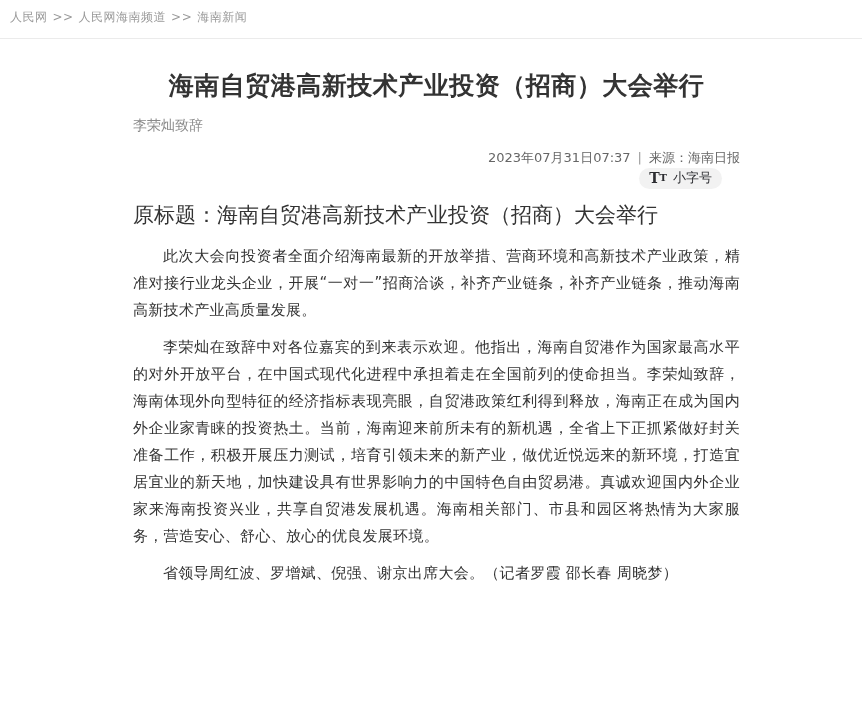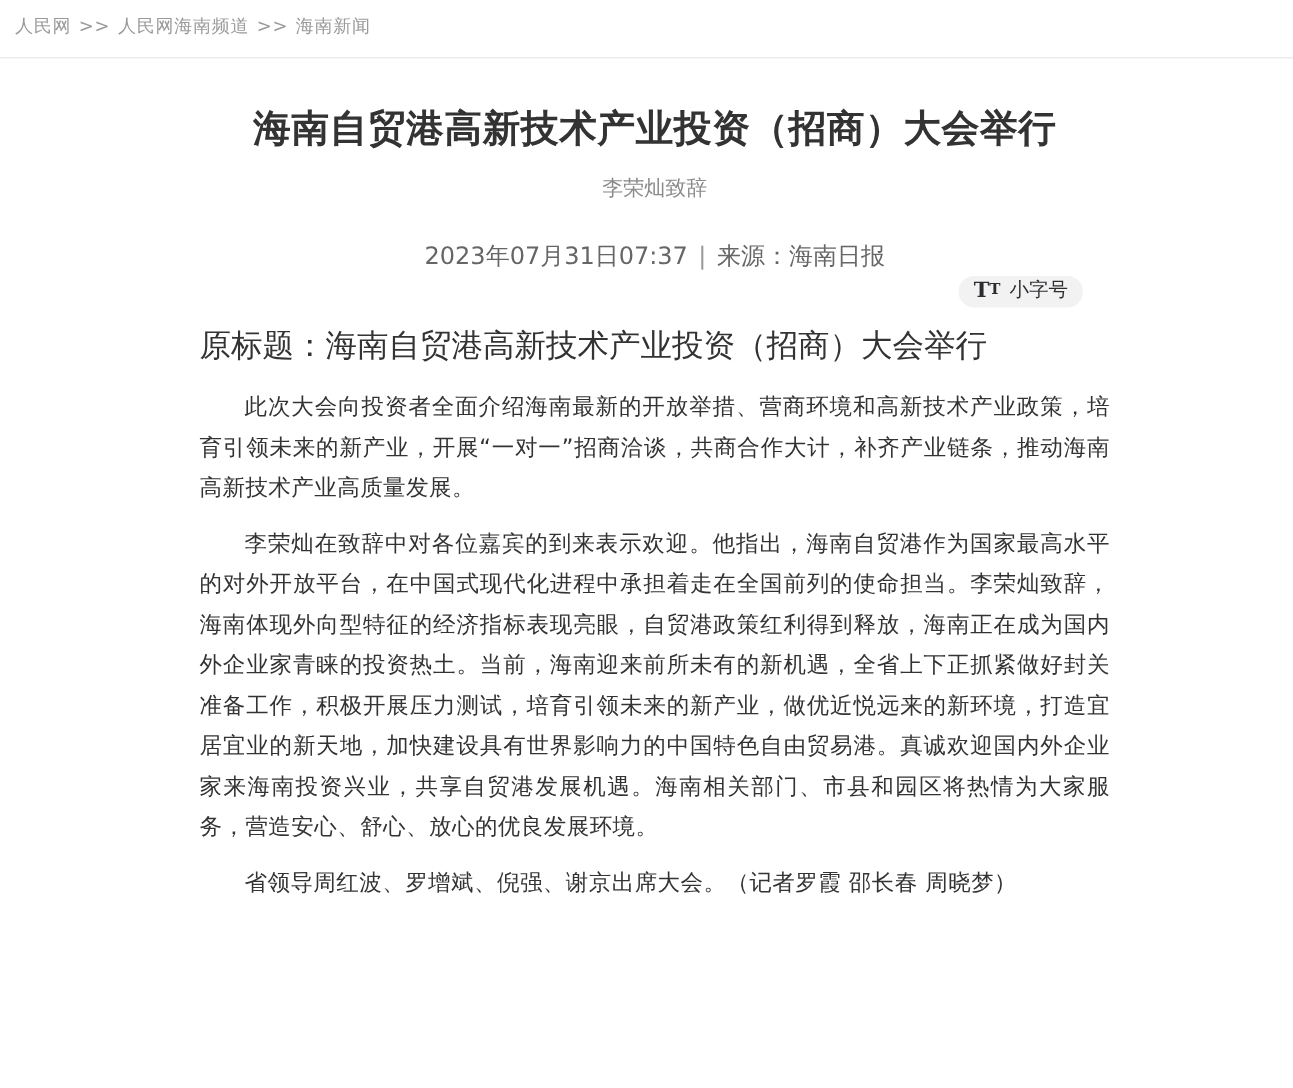--- a/index.html
+++ b/index.html
@@ -33,28 +33,28 @@
     margin-top:30px;
     text-align:center;
     font-size:25px;
     font-weight:700;
     color:#333333;
     line-height:33px;
     letter-spacing:0.5px;
   }
   .sub-title {
     margin-top:15px;
-    text-align:center;
+    text-align:left;
     font-size:14px;
     color:#8a8a8a;
   }
   .meta-line {
-    margin-top:26px;
-    text-align:center;
-    font-size:16px;
+    margin-top:14px;
+    text-align:right;
+    font-size:13px;
     color:#666666;
   }
   .meta-line .pipe { margin:0 7px; color:#999999; }
   .tools-row {
     margin-top:1px;
     text-align:right;
     padding-right:18px;
     height:22px;
   }
   .font-btn {
@@ -119,18 +119,18 @@
         <span class="t-small">T</span>
         <span>小字号</span>
     </button>
   </div>
 
   <p class="orig-title">
     <span>原标题：</span><span>海南自贸港高新技术产业投资（招商）大会举行</span>
   </p>
 
   <div class="body-text">
-      <p>此次大会向投资者全面介绍海南最新的开放举措、营商环境和高新技术产业政策，培育引领未来的新产业，开展“一对一”招商洽谈，共商合作大计，补齐产业链条，推动海南高新技术产业高质量发展。</p>
+      <p>此次大会向投资者全面介绍海南最新的开放举措、营商环境和高新技术产业政策，精准对接行业龙头企业，开展“一对一”招商洽谈，补齐产业链条，补齐产业链条，推动海南高新技术产业高质量发展。</p>
       <p>李荣灿在致辞中对各位嘉宾的到来表示欢迎。他指出，海南自贸港作为国家最高水平的对外开放平台，在中国式现代化进程中承担着走在全国前列的使命担当。李荣灿致辞，海南体现外向型特征的经济指标表现亮眼，自贸港政策红利得到释放，海南正在成为国内外企业家青睐的投资热土。当前，海南迎来前所未有的新机遇，全省上下正抓紧做好封关准备工作，积极开展压力测试，培育引领未来的新产业，做优近悦远来的新环境，打造宜居宜业的新天地，加快建设具有世界影响力的中国特色自由贸易港。真诚欢迎国内外企业家来海南投资兴业，共享自贸港发展机遇。海南相关部门、市县和园区将热情为大家服务，营造安心、舒心、放心的优良发展环境。</p>
       <p>省领导周红波、罗增斌、倪强、谢京出席大会。（记者罗霞 邵长春 周晓梦）</p>
     </div>
 
 </main>
 
 </body></html>

